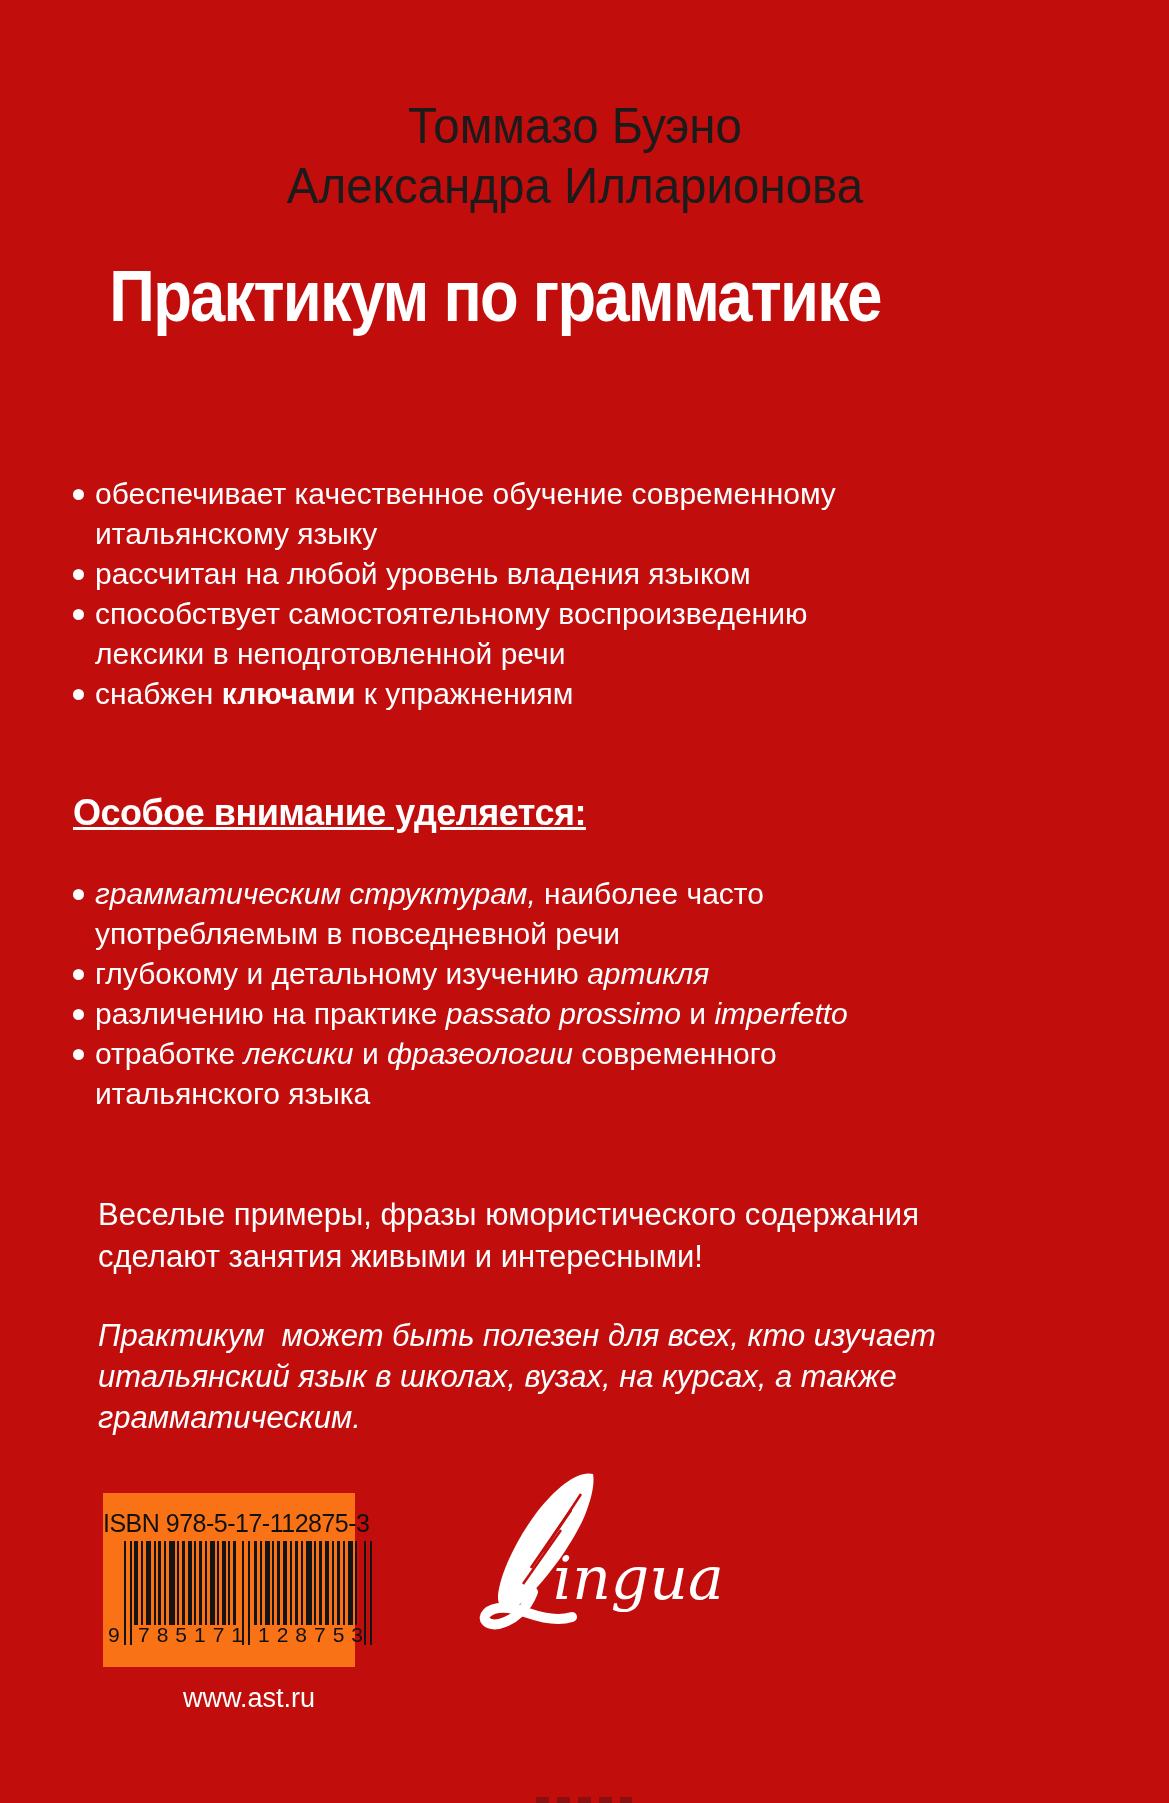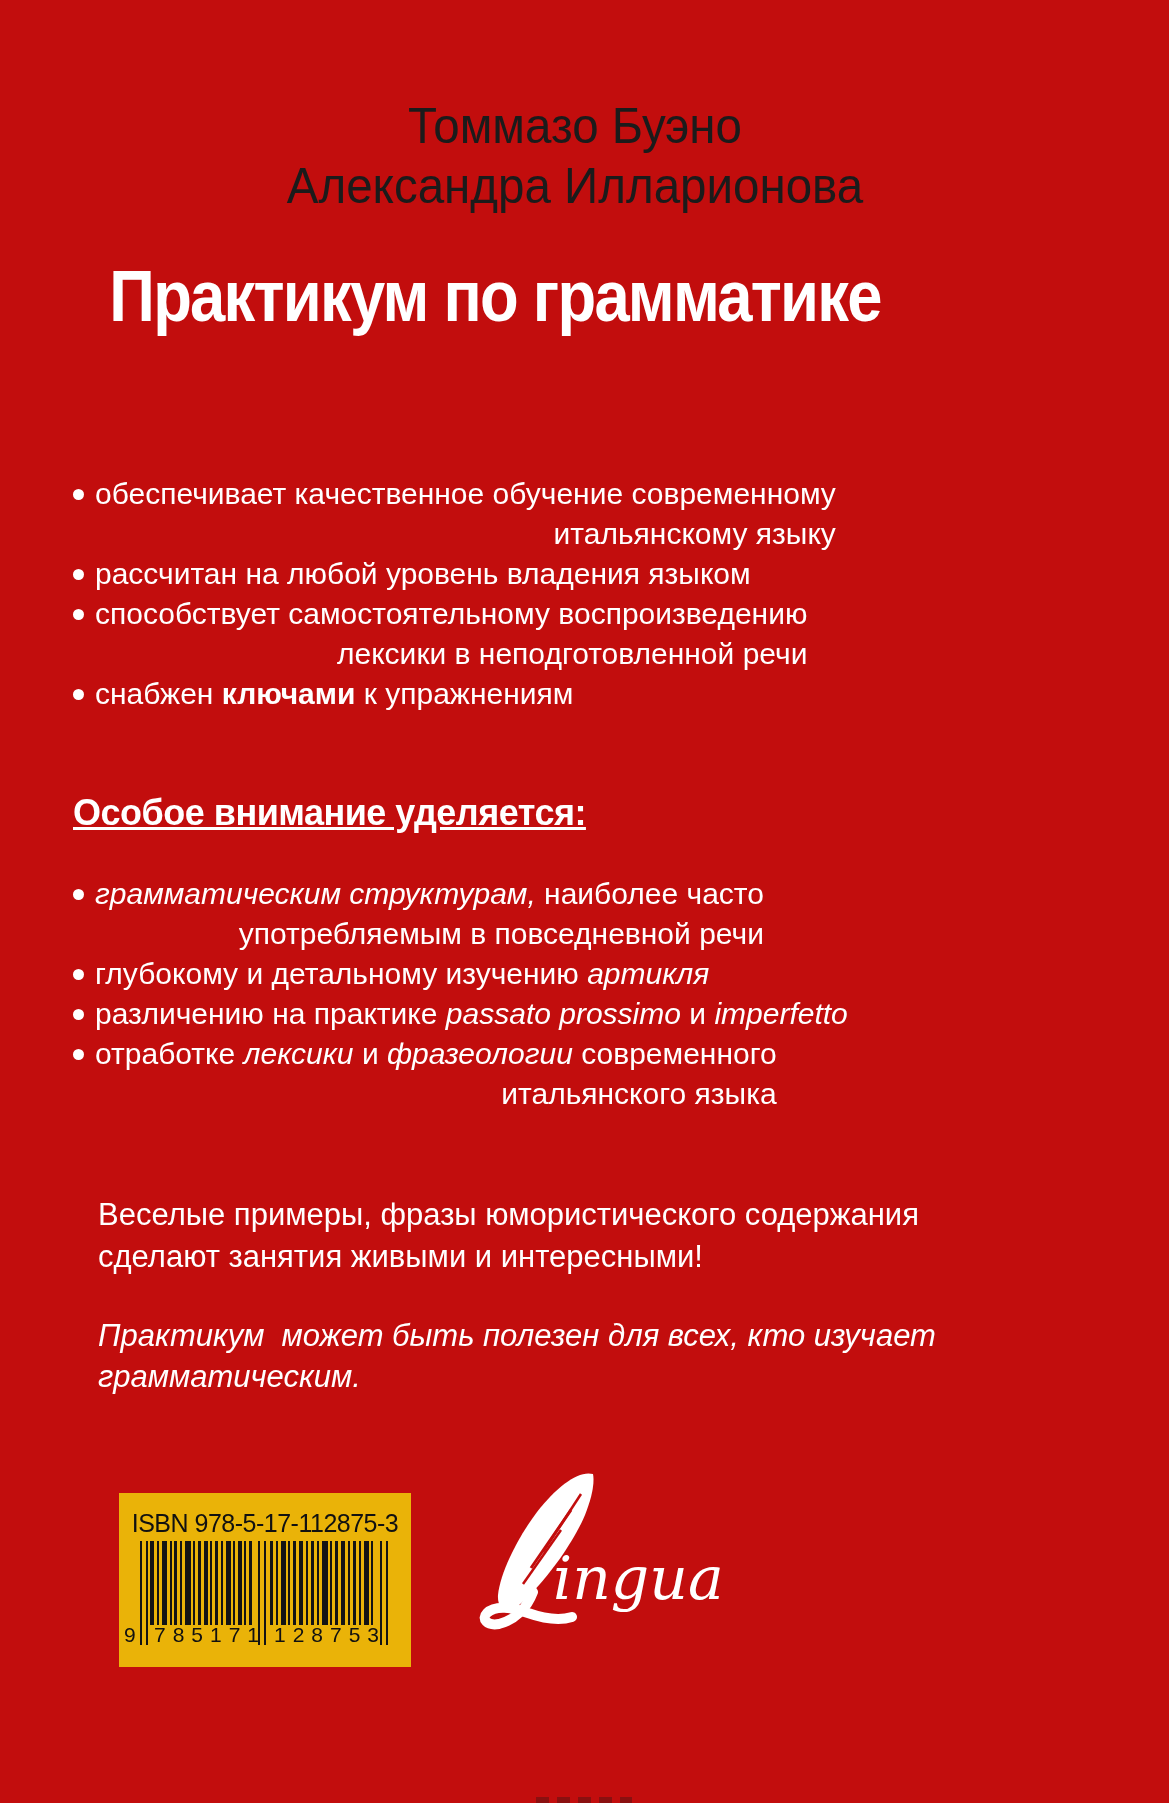--- a/index.html
+++ b/index.html
@@ -19,34 +19,34 @@
          font-weight:700;letter-spacing:-.5px;white-space:nowrap;}
   .h1pos{top:386px;}
   .h2pos{top:791px;text-decoration:underline;}
 
   
   .blist{position:absolute;left:73px;margin:0;padding:0;list-style:none;}
   .l1pos{top:474px;}
   .l2pos{top:874px;}
   .bullet{display:flex;align-items:flex-start;}
   .dot{flex:0 0 auto;width:11px;height:11px;border-radius:50%;background:#fff;margin:15px 11px 0 0;}
-  .btxt{color:#fff;font-size:30px;line-height:40px;text-align:right;}
+  .btxt{color:#fff;font-size:30px;line-height:40px;}
   .bline{height:40px;white-space:nowrap;}
   .seg{color:#fff;}
   .bd{font-weight:700;}
   .it{font-style:italic;}
 
   
   .para{position:absolute;left:73px;color:#fff;font-size:31px;}
   .p1pos{top:1194px;line-height:42px;}
   .p2pos{top:1315px;line-height:41px;font-style:italic;}
   .pline{white-space:pre;margin-left:25px;}
 
   
-  .isbn-box{position:absolute;left:119px;top:1493px;width:292px;height:174px;background:#eab308;}
+  .isbn-box{position:absolute;left:103px;top:1493px;width:252px;height:174px;background:#f97316;}
   .isbn-label{position:absolute;top:16px;left:0;width:100%;text-align:center;color:#111;
               font-size:25px;letter-spacing:-.5px;white-space:nowrap;}
   .barcode{position:absolute;left:21px;top:48px;width:250px;height:106px;}
   .bc-digits{position:absolute;left:21px;top:131px;width:250px;display:flex;color:#111;
              font-size:21px;line-height:22px;}
   .bc-first{margin-left:-16px;width:16px;}
   .bc-g1{flex:1;text-align:center;letter-spacing:7px;margin-left:10px;}
   .bc-g2{flex:1;text-align:center;letter-spacing:7px;}
 
   
@@ -146,20 +146,21 @@
     </li>
   </ul>
 
   <div class="para p1pos">
     <div class="pline">Веселые примеры, фразы юмористического содержания</div>
     <div class="pline">сделают занятия живыми и интересными!</div>
   </div>
 
   <div class="para p2pos">
     <div class="pline">Практикум  может быть полезен для всех, кто изучает</div>
+    <div class="pline">итальянский язык в школах, вузах, на курсах, а также</div>
     <div class="pline">грамматическим.</div>
   </div>
 
   <div class="isbn-box">
     <div class="isbn-label">ISBN 978-5-17-112875-3</div>
     <svg class="barcode" viewBox="0 0 250 106" preserveAspectRatio="none">
       <g fill="#141414">
         <rect x="0" y="0" width="2" height="104"></rect>
           <rect x="6" y="0" width="2" height="104"></rect>
         <rect x="10" y="0" width="4" height="84"></rect>
@@ -215,16 +216,17 @@
     <svg width="260" height="170" viewBox="0 0 260 170">
       <path d="M118,6 C104,2 82,18 62,44 C41,72 25,106 23,127 C22,141 32,147 43,138 C66,119 97,78 110,47 C116,32 120,16 118,6 Z" fill="#ffffff"></path>
       <path d="M96,42 L56,100" stroke="#C20D0D" stroke-width="3" fill="none"></path>
       <path d="M106,26 L68,84" stroke="#C20D0D" stroke-width="2.5" fill="none"></path>
       <path d="M86,62 L48,116" stroke="#C20D0D" stroke-width="2.5" fill="none"></path>
       <path d="M58,124 C52,140 40,152 24,156 C12,158 6,151 12,145 C20,137 37,139 53,145 C70,151 84,153 97,149" stroke="#ffffff" stroke-width="10" fill="none" stroke-linecap="round"></path>
     </svg>
     <span class="logo-script">ingua</span>
   </div>
 
+  <div class="site">www.ast.ru</div>
 
   <div class="crop-marks"></div>
 
 </div>
 
 </body></html>

